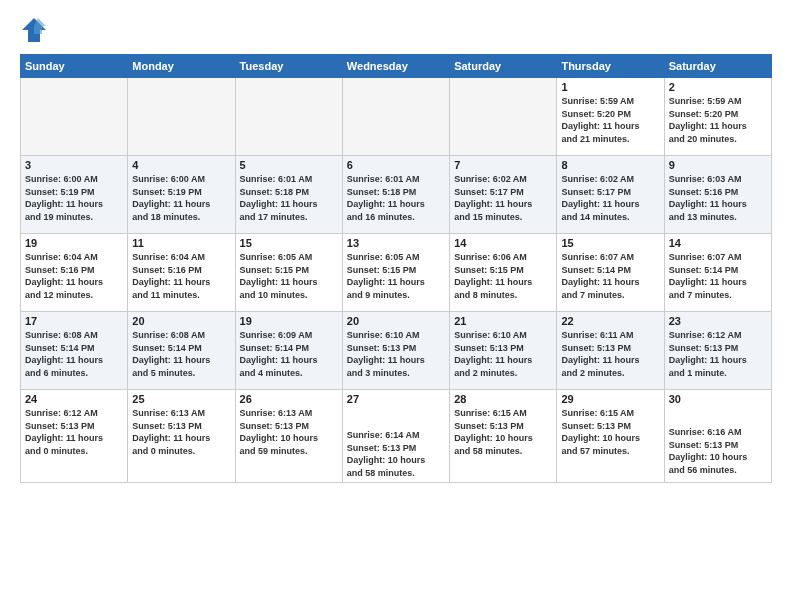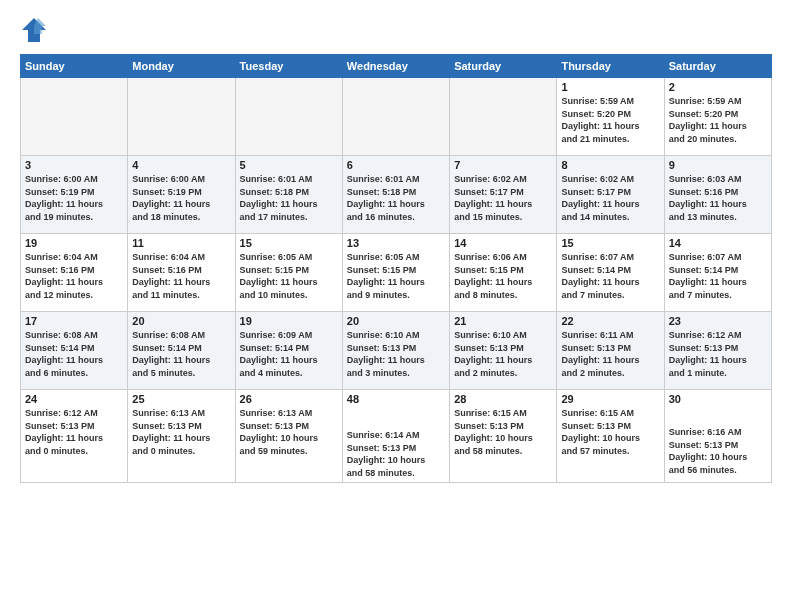--- a/index.html
+++ b/index.html
@@ -326,21 +326,21 @@
 and 0 minutes.</div>
           </td>
           <td>
             <span class="day-num">26</span>
             <div class="day-info" style="white-space: pre-line;">Sunrise: 6:13 AM
 Sunset: 5:13 PM
 Daylight: 10 hours
 and 59 minutes.</div>
           </td>
           <td>
-            <span class="day-num">48</span>
+            <span class="day-num">27</span>
             <div class="day-info" style="white-space: pre-line; margin-top: 24px;">Sunrise: 6:14 AM
 Sunset: 5:13 PM
 Daylight: 10 hours
 and 58 minutes.</div>
           </td>
           <td>
             <span class="day-num">28</span>
             <div class="day-info" style="white-space: pre-line;">Sunrise: 6:15 AM
 Sunset: 5:13 PM
 Daylight: 10 hours

